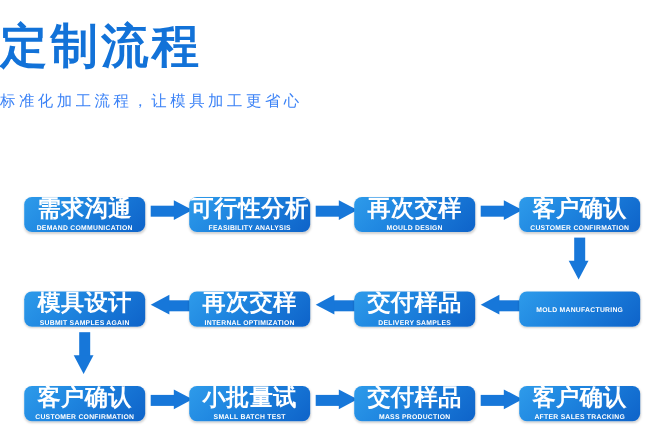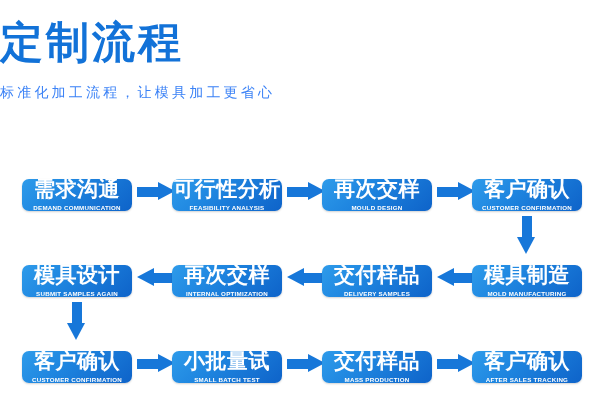--- a/index.html
+++ b/index.html
@@ -238,21 +238,20 @@
       </div>
       <div class="node c3">
         <span class="cn">交付样品</span>
         <span class="en">DELIVERY SAMPLES</span>
       </div>
       <div class="h-arrow left a3">
         <span class="shaft"></span>
         <span class="head"></span>
       </div>
       <div class="node c4">
-        <span class="cn">模具制造</span>
         <span class="en">MOLD MANUFACTURING</span>
       </div>
     </div>
 
     <div class="v-arrow v-left">
       <span class="shaft"></span>
       <span class="head"></span>
     </div>
 
     <div class="row row-3">

